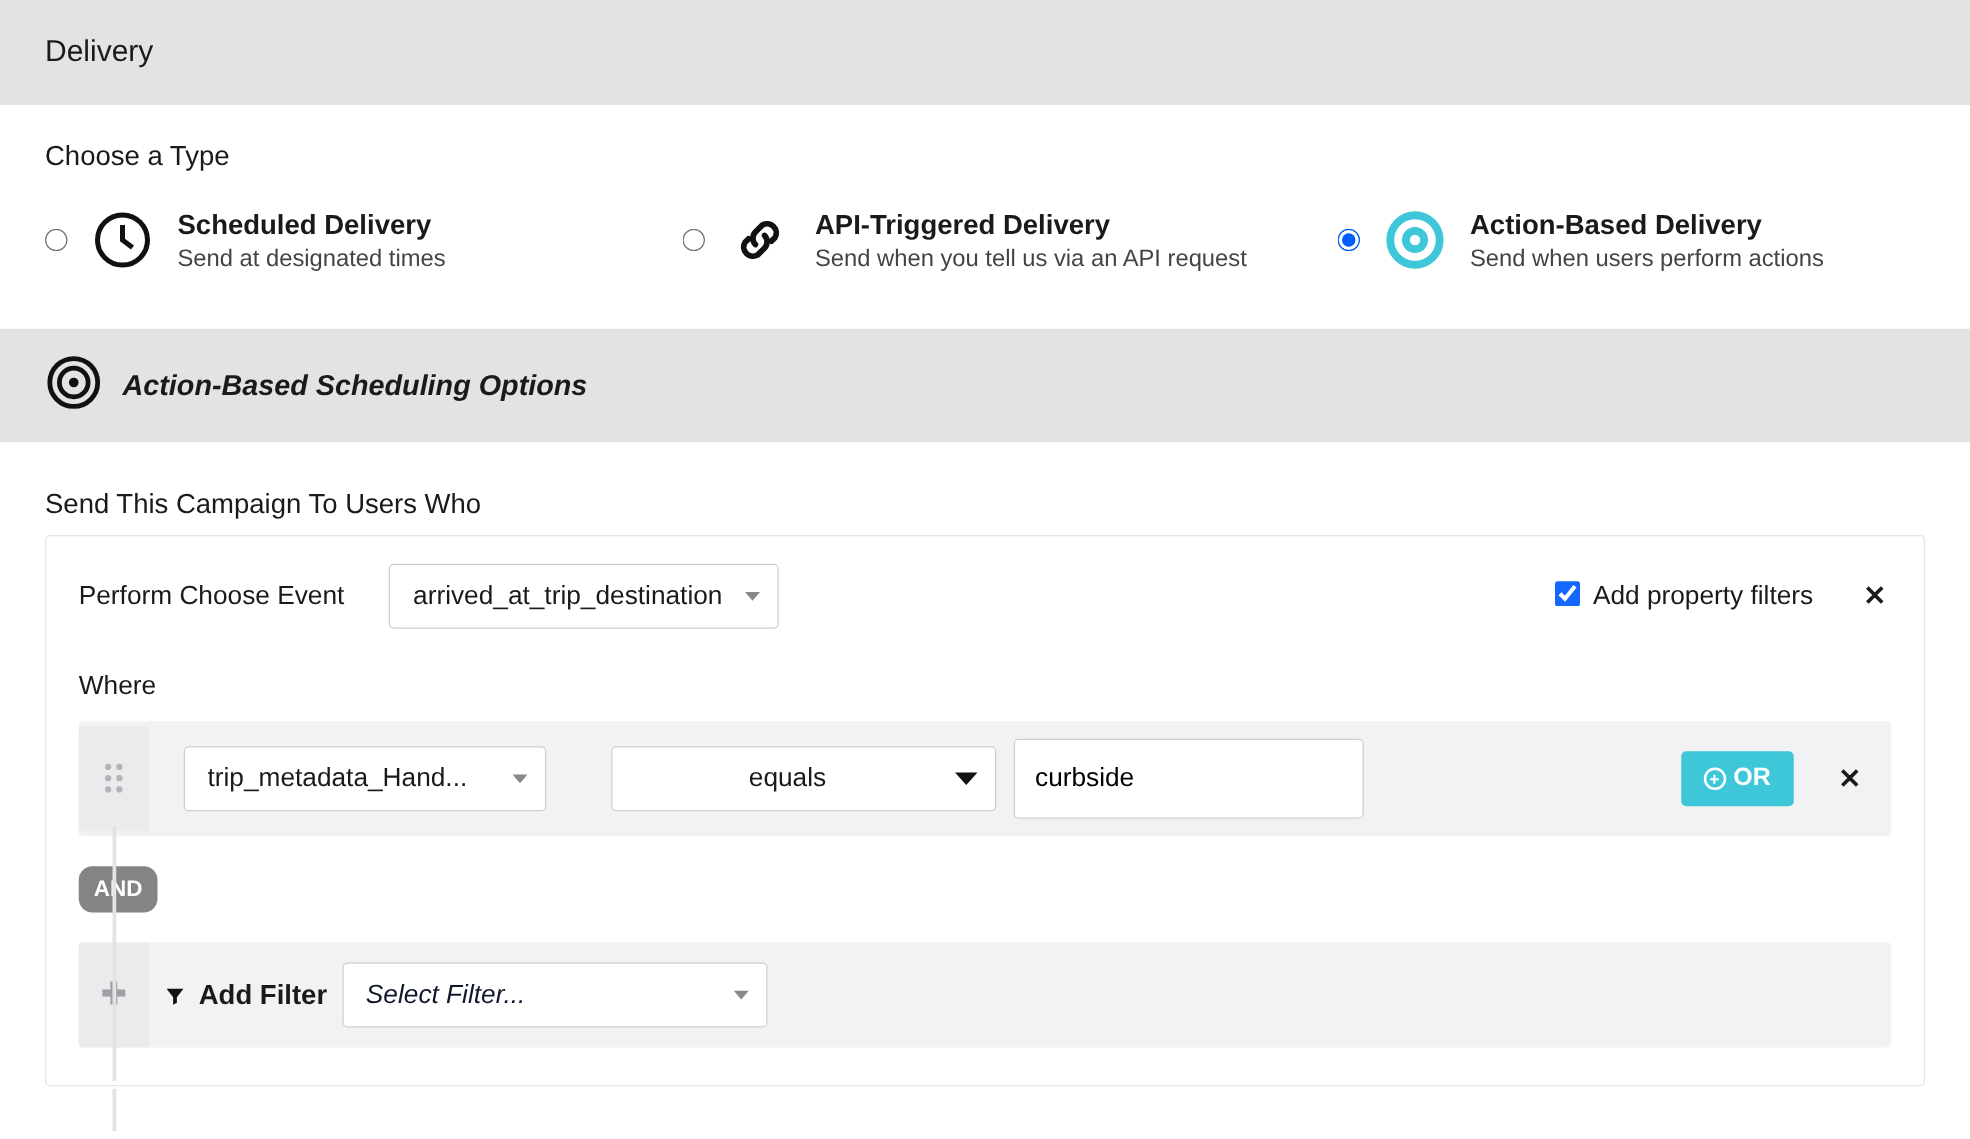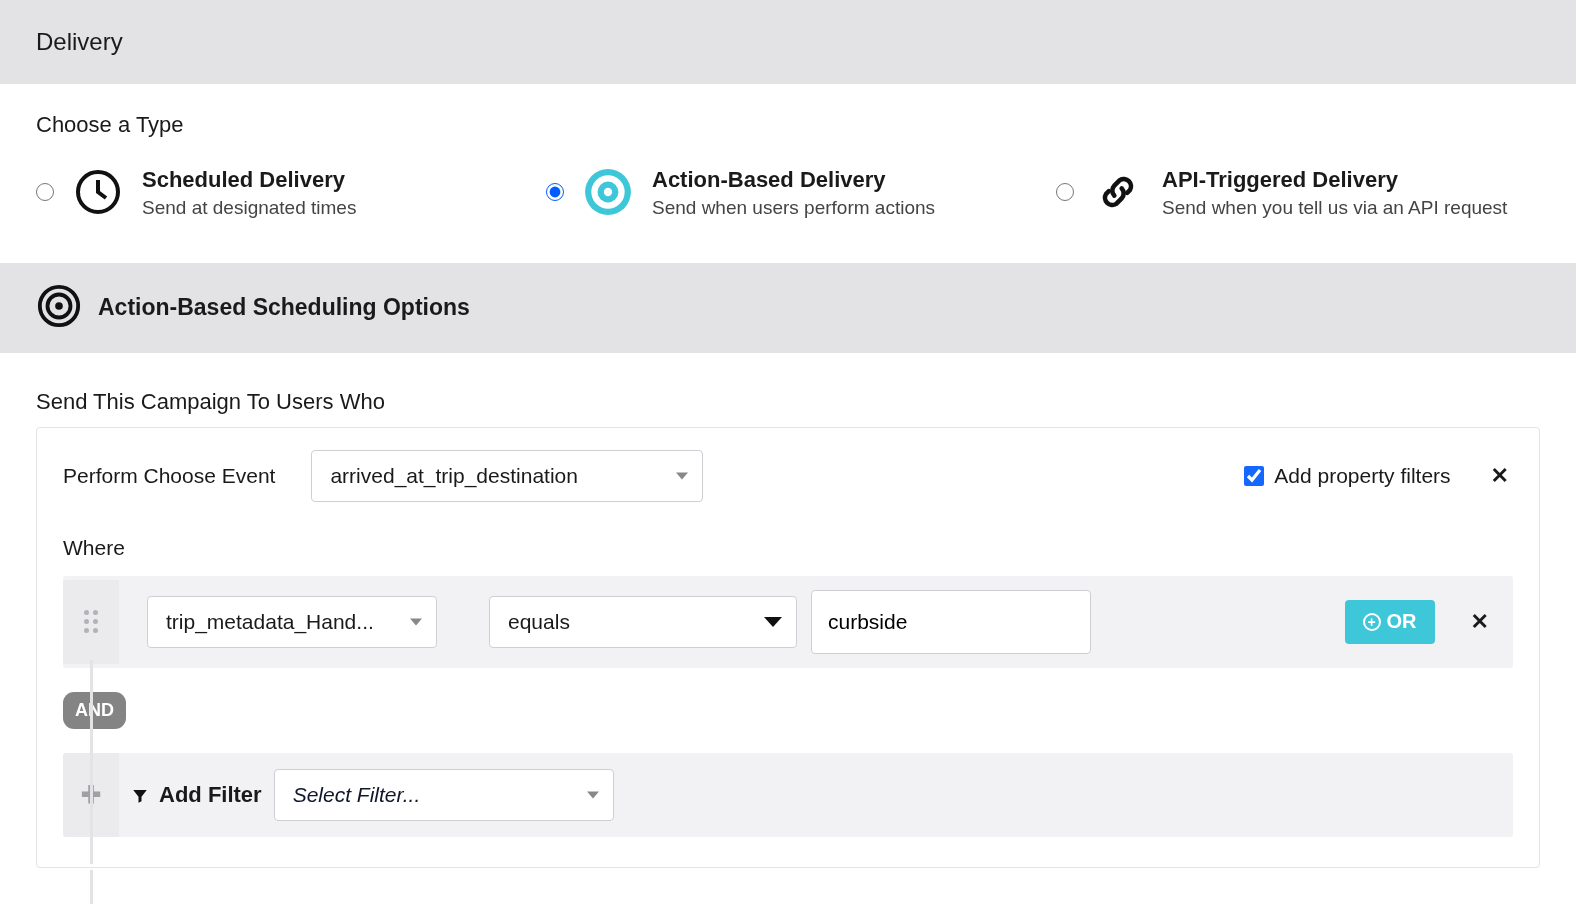--- a/index.html
+++ b/index.html
@@ -65,20 +65,21 @@
   .second-header {
     background: #e3e3e6;
     padding: 20px 36px;
     display: flex;
     align-items: center;
     gap: 16px;
   }
   .second-header .title {
     font-size: 23px;
     font-weight: 700;
+    font-style: italic;
   }
   .section-block {
     padding: 36px 36px;
     background: #fff;
   }
   .main-rule-box {
     border: 1px solid #e4e4e8;
     border-radius: 4px;
     padding: 22px 26px 0 26px;
     margin-top: 12px;
@@ -121,21 +122,21 @@
     border-left: 6px solid transparent;
     border-right: 6px solid transparent;
     border-top: 7px solid #888;
   }
   .rule-top-right {
     margin-left: auto;
     display: flex;
     align-items: center;
     gap: 36px;
   }
-  .chk-wrap { display: flex; align-items: center; gap: 10px; }
+  .chk-wrap { display: flex; align-items: flex-start; gap: 10px; }
   .chk {
     width: 20px; height: 20px;
     accent-color: #1568ff;
     cursor: pointer;
   }
   .chk-label { font-size: 21px; }
   .close-x {
     font-size: 22px;
     font-weight: 900;
     cursor: pointer;
@@ -170,21 +171,21 @@
     display: grid;
     grid-template-columns: 5px 5px;
     grid-gap: 4px;
   }
   .grip-dots span {
     width: 5px; height: 5px;
     background: #b3b3b7;
     border-radius: 50%;
   }
   .dropdown.fixed280 { width: 290px; }
-  .dropdown.fixed300 { width: 308px; }
+  .dropdown.fixed300 { width: 308px; justify-content: center; }
   .text-input {
     border: 1px solid #cfcfd3;
     border-radius: 4px;
     background: #fff;
     height: 64px;
     padding: 0 16px;
     font-size: 21px;
     width: 280px;
     font-family: inherit;
   }
@@ -286,47 +287,47 @@
           <circle cx="24" cy="24" r="20"></circle>
           <path d="M24 12 V24 L32 30"></path>
         </svg>
       </span>
       <span class="radio-text">
         <div class="title">Scheduled Delivery</div>
         <div class="sub">Send at designated times</div>
       </span>
     </label>
 
+    <label class="radio-opt" style="flex:1">
+      <input type="radio" name="dtype" class="native-radio" style="">
+      <span class="icon-wrap">
+        <svg viewBox="0 0 48 48" width="44" height="44" fill="none" stroke="#111" stroke-width="5" stroke-linecap="round">
+          <path d="M20 28 a8 8 0 0 1 0-11 l6-6 a8 8 0 0 1 11 11 l-3 3"></path>
+          <path d="M28 20 a8 8 0 0 1 0 11 l-6 6 a8 8 0 0 1 -11 -11 l3-3"></path>
+        </svg>
+      </span>
+      <span class="radio-text">
+        <div class="title">API-Triggered Delivery</div>
+        <div class="sub">Send when you tell us via an API request</div>
+      </span>
+    </label>
+
     <label class="radio-opt" style="width:470px">
       <input type="radio" name="dtype" class="native-radio" checked="" style="">
       <span class="icon-wrap">
         <svg viewBox="0 0 48 48" width="50" height="50">
           <circle cx="24" cy="24" r="22" fill="#3ec6d9"></circle>
           <circle cx="24" cy="24" r="16" fill="#fff"></circle>
           <circle cx="24" cy="24" r="10" fill="#3ec6d9"></circle>
           <circle cx="24" cy="24" r="4" fill="#fff"></circle>
         </svg>
       </span>
       <span class="radio-text">
         <div class="title">Action-Based Delivery</div>
         <div class="sub">Send when users perform actions</div>
-      </span>
-    </label>
-
-    <label class="radio-opt" style="flex:1">
-      <input type="radio" name="dtype" class="native-radio" style="">
-      <span class="icon-wrap">
-        <svg viewBox="0 0 48 48" width="44" height="44" fill="none" stroke="#111" stroke-width="5" stroke-linecap="round">
-          <path d="M20 28 a8 8 0 0 1 0-11 l6-6 a8 8 0 0 1 11 11 l-3 3"></path>
-          <path d="M28 20 a8 8 0 0 1 0 11 l-6 6 a8 8 0 0 1 -11 -11 l3-3"></path>
-        </svg>
-      </span>
-      <span class="radio-text">
-        <div class="title">API-Triggered Delivery</div>
-        <div class="sub">Send when you tell us via an API request</div>
       </span>
     </label>
 
   </div>
 </div>
 
 <div class="second-header">
   <span>
     <svg viewBox="0 0 48 48" width="46" height="46" fill="none" stroke="#111" stroke-width="4">
       <circle cx="24" cy="24" r="20"></circle>
@@ -337,21 +338,21 @@
   <span class="title">Action-Based Scheduling Options</span>
 </div>
 
 <div class="section-block">
   <div class="section-label" style="font-size:22px; margin-bottom:4px;">Send This Campaign To Users Who</div>
 
   <div class="main-rule-box">
 
     <div class="rule-top">
       <span class="perform-label">Perform Choose Event</span>
-      <div class="dropdown small-caret" style="width:392px;">
+      <div class="dropdown small-caret" style="width:312px;">
         <span class="ellipsis">arrived_at_trip_destination</span>
         <span class="caret"></span>
       </div>
       <div class="rule-top-right">
         <label class="chk-wrap">
           <input type="checkbox" class="chk" checked="" style="">
           <span class="chk-label">Add property filters</span>
         </label>
         <span class="close-x">✕</span>
       </div>

